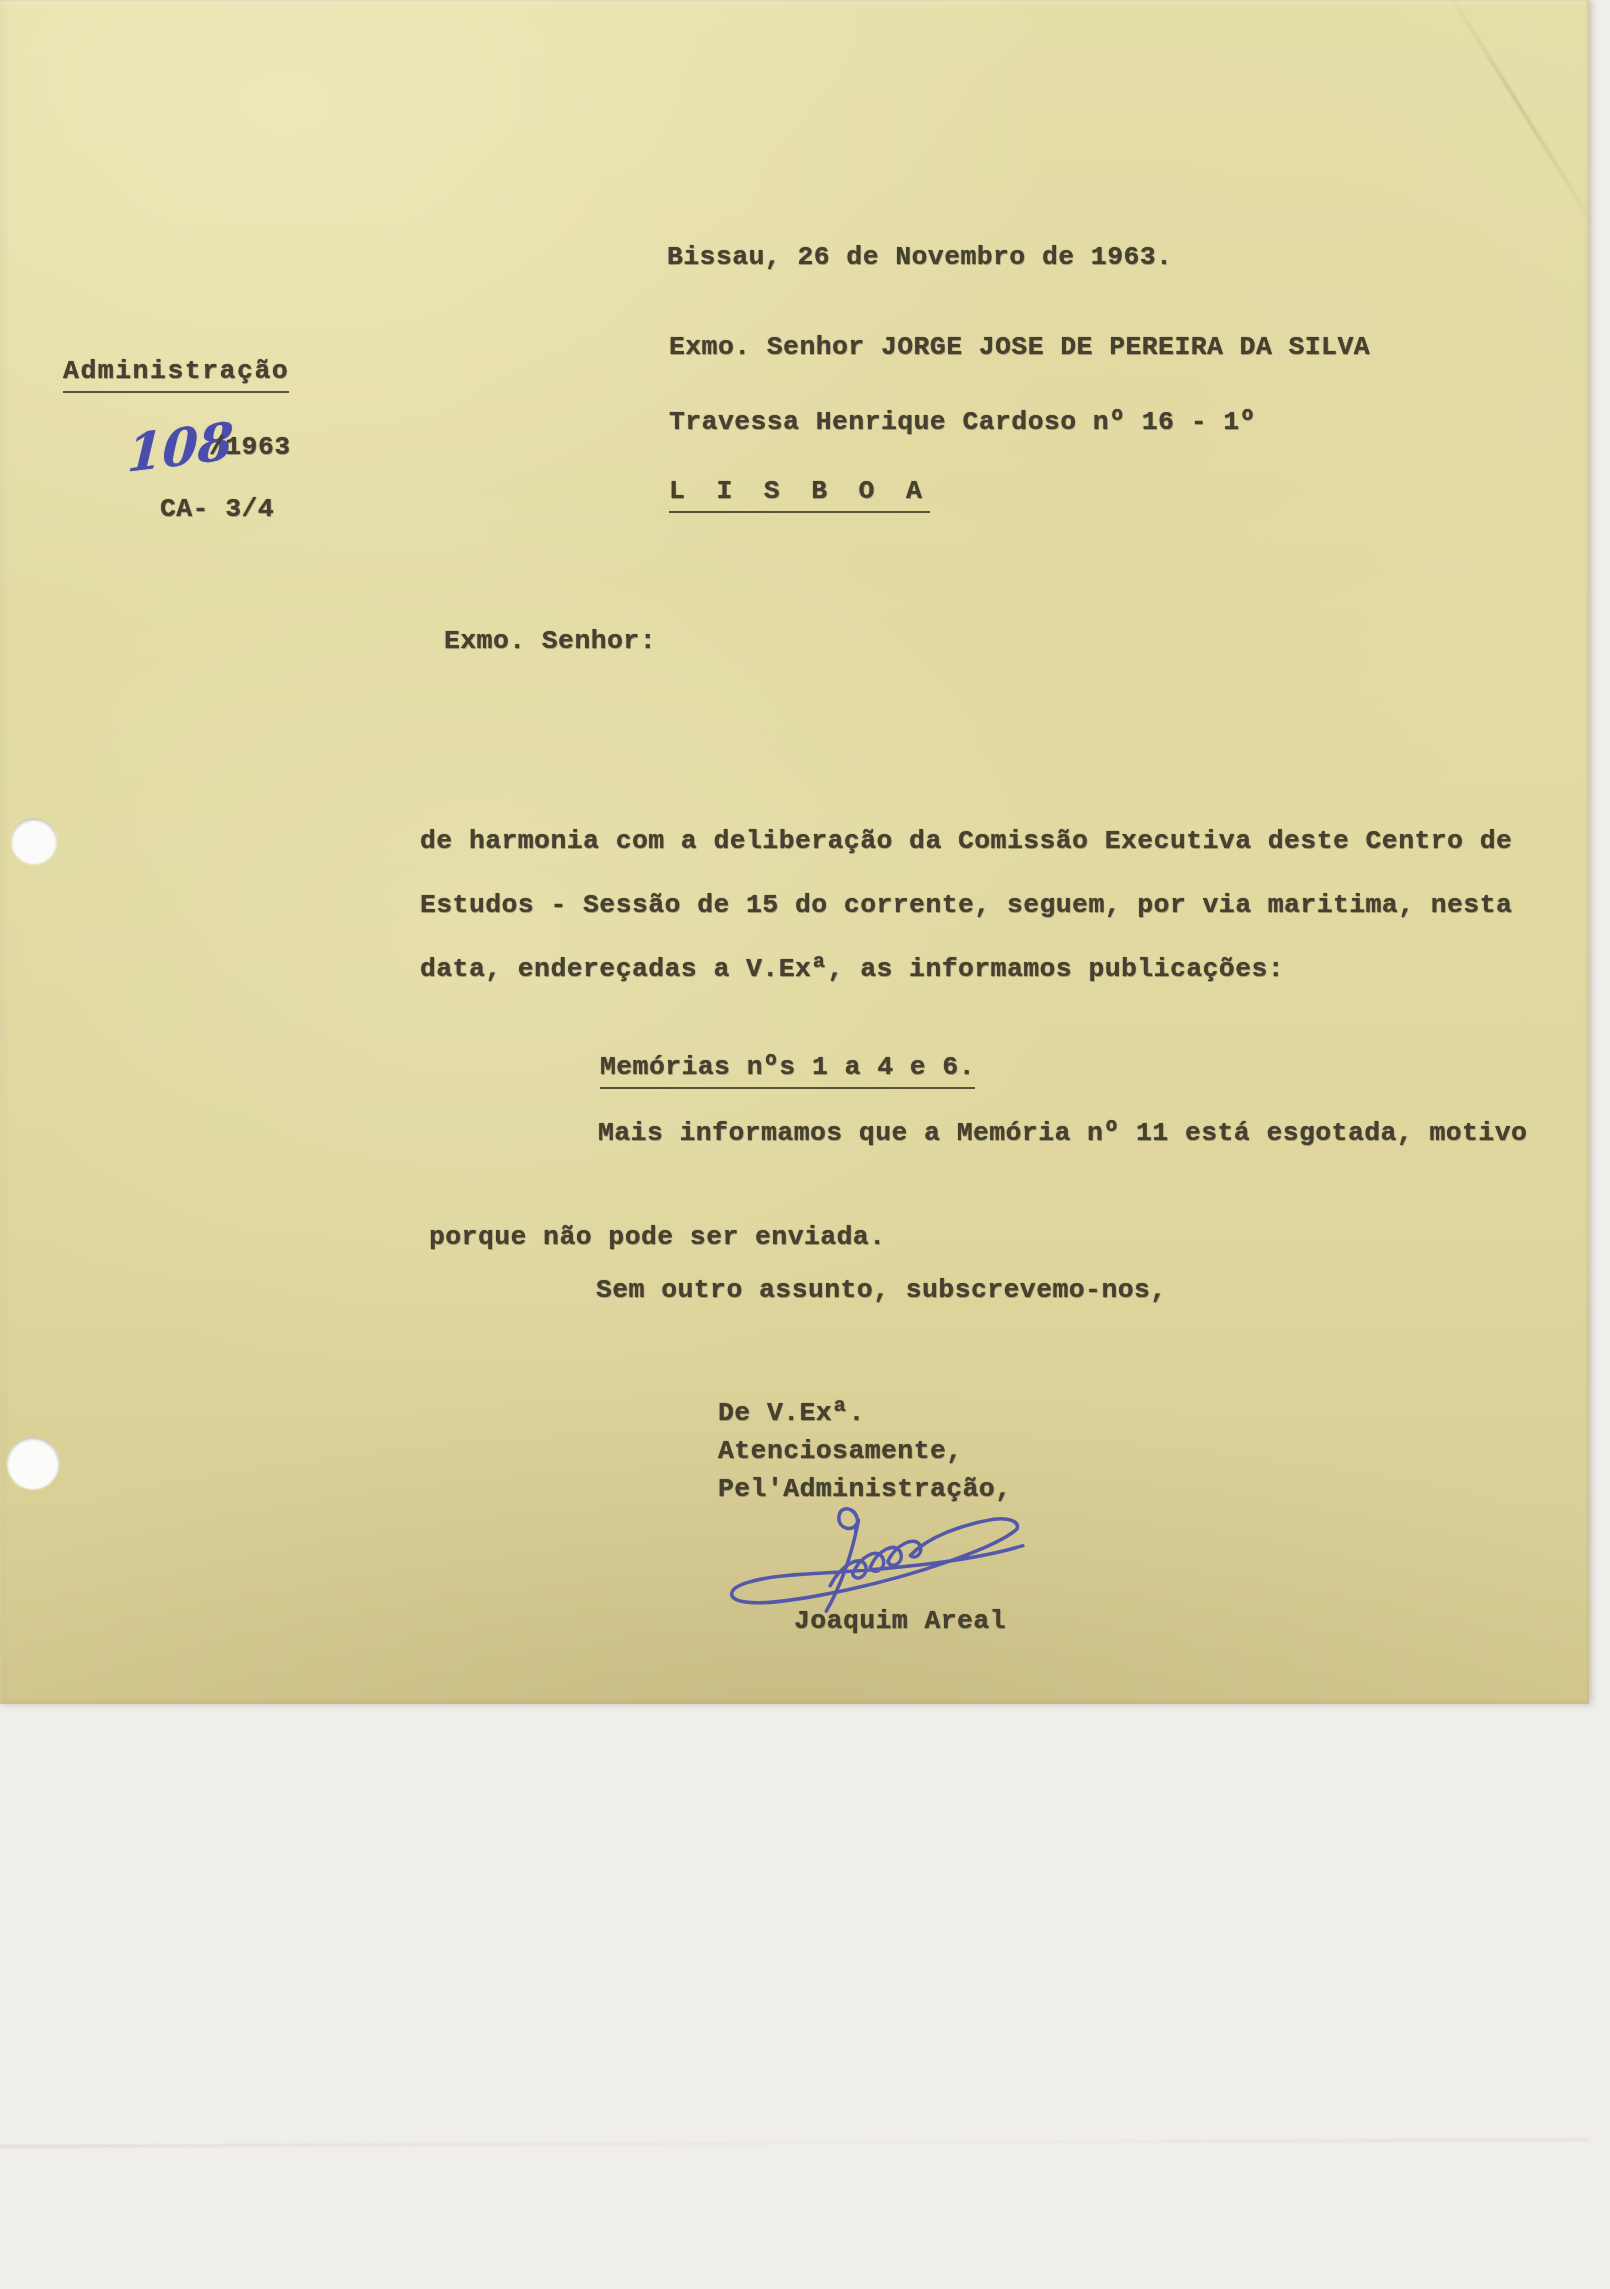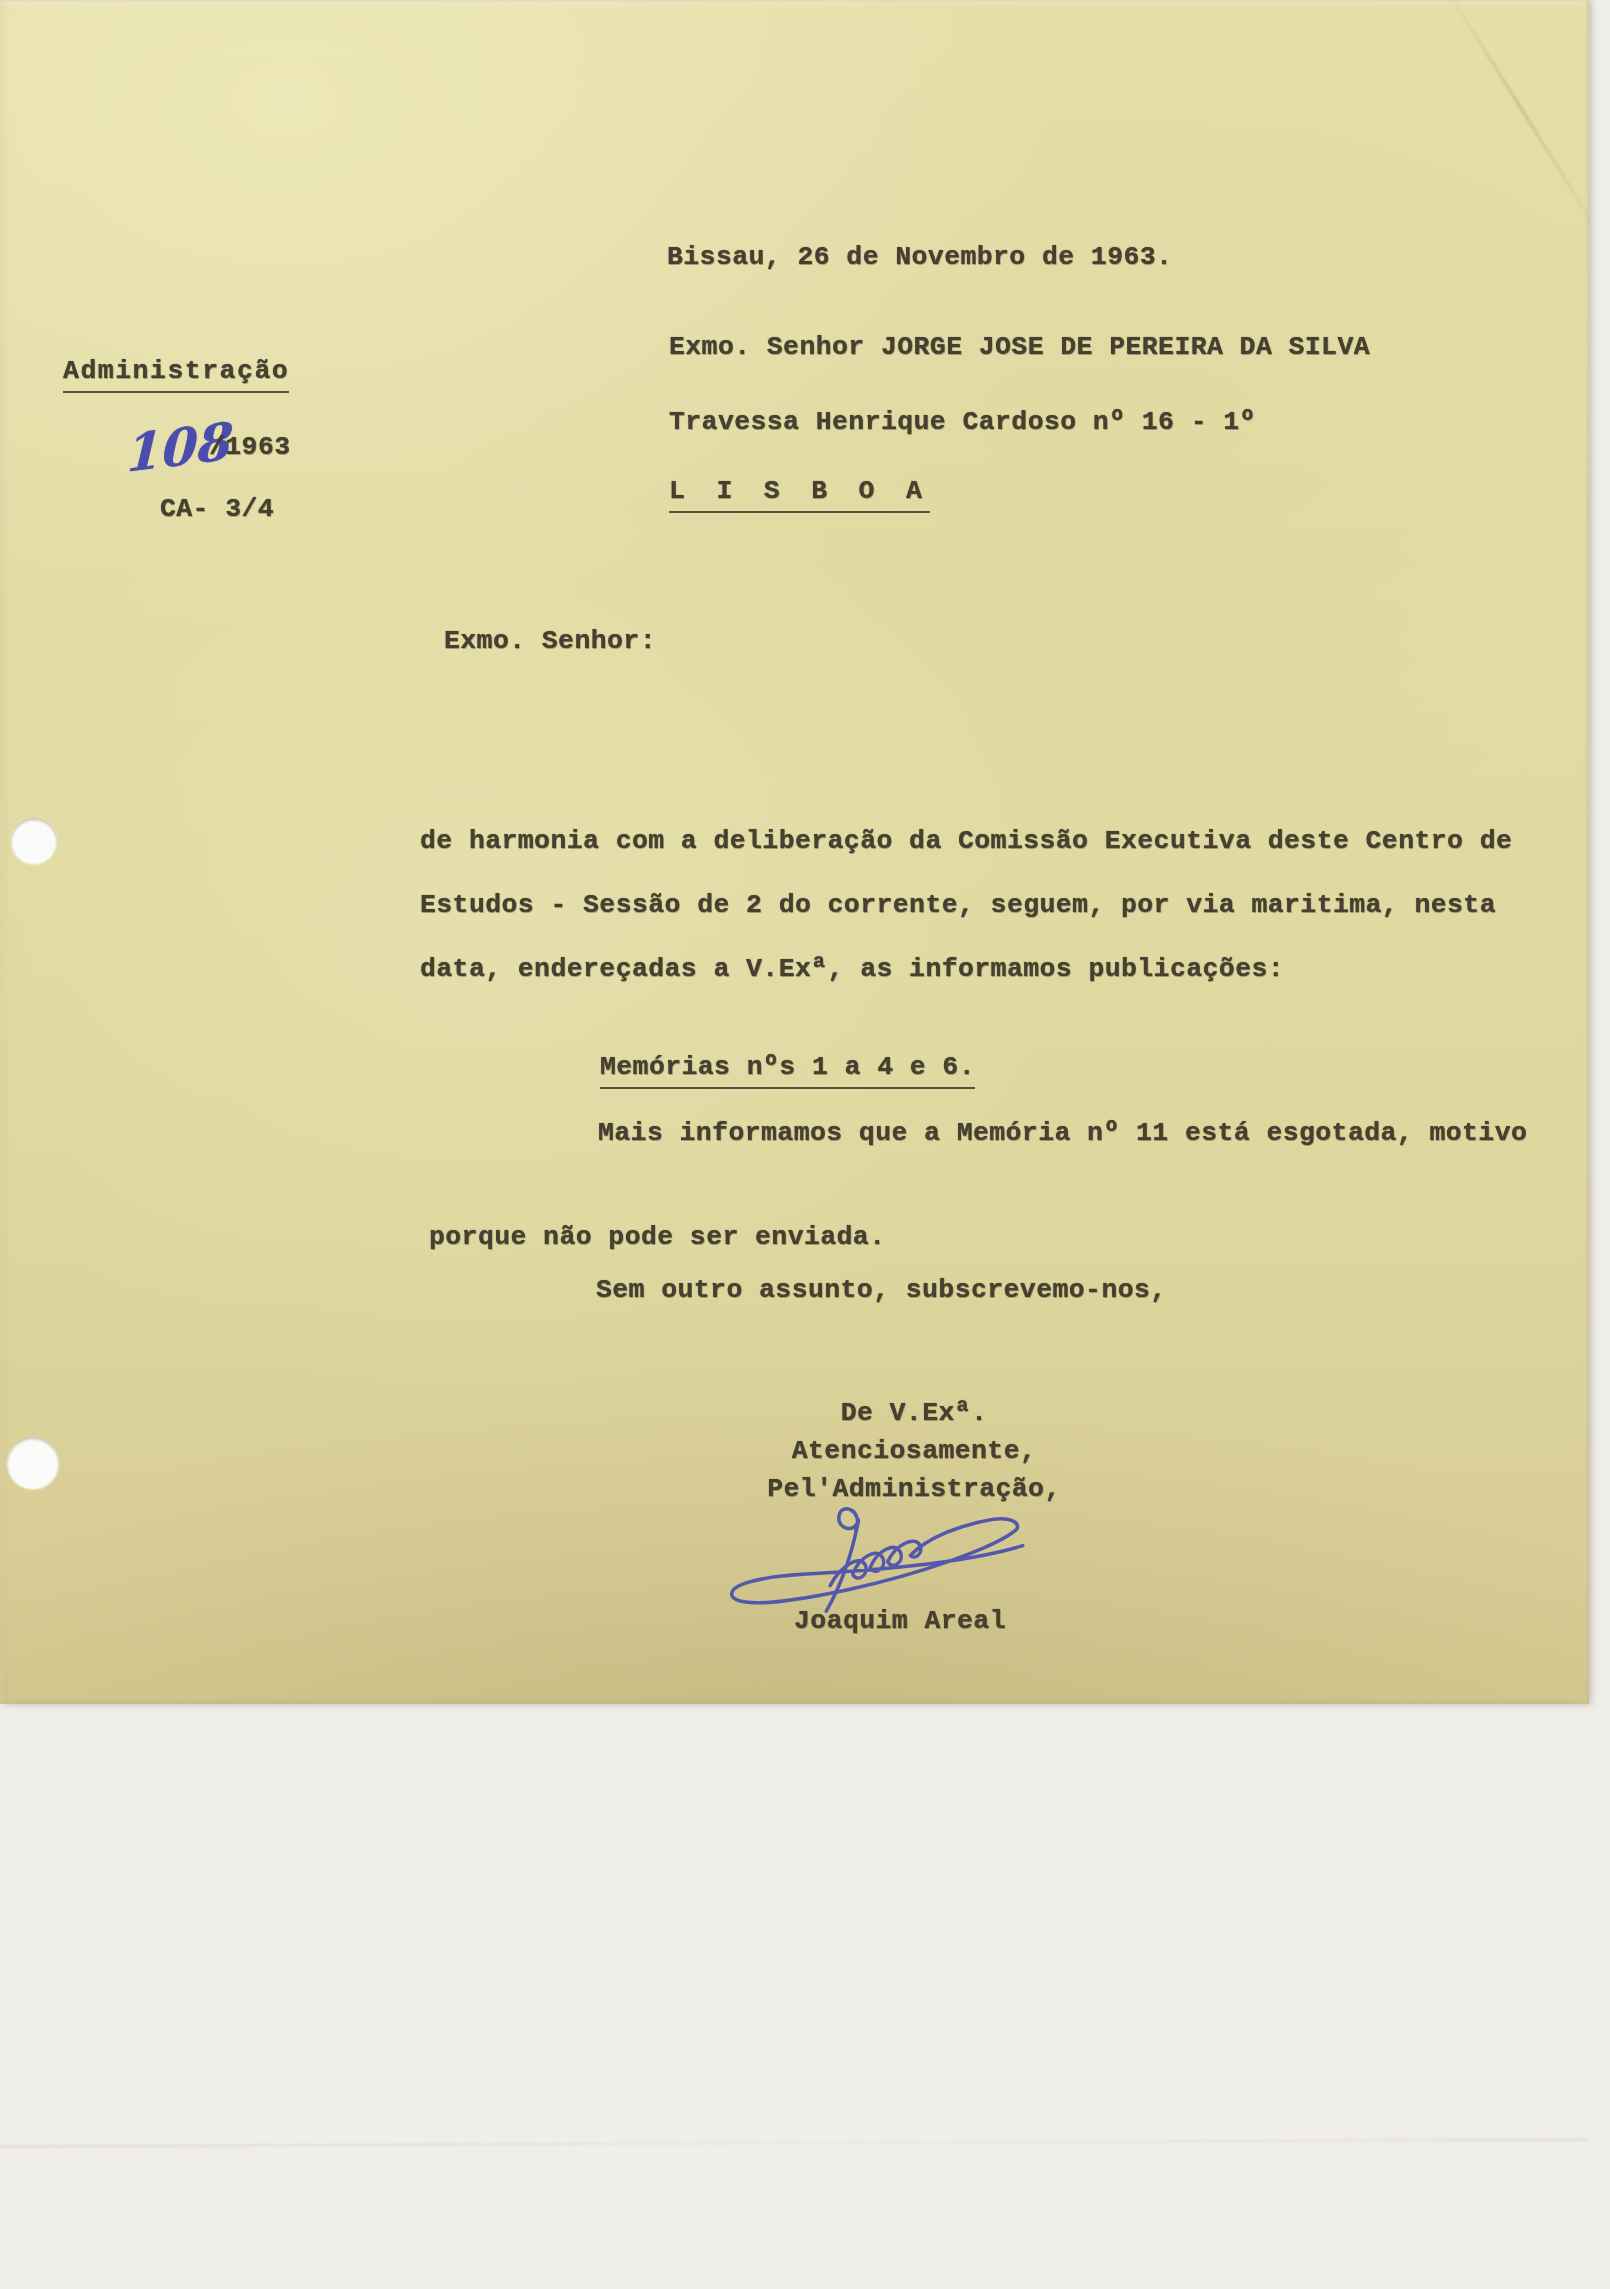--- a/index.html
+++ b/index.html
@@ -53,21 +53,21 @@
     font-family:"DejaVu Serif","Liberation Serif",serif;
     font-style:italic;font-weight:700;
     font-size:51px;color:#4b4dae;
     transform:rotate(-7deg) skewX(-10deg);
     text-shadow:0 0 1px rgba(75,77,174,0.6);
   }
   #ref-number-typed{position:absolute;left:209px;top:431px;}
   
   #closing{
     position:absolute;left:718px;top:1396px;width:392px;
-    text-align:center;
+    text-align:left;
   }
   #closing .cline{
     position:static;display:block;margin-bottom:2.9px;
     font-family:"Liberation Mono","DejaVu Sans Mono",monospace;
     font-weight:700;font-size:26.5px;line-height:35px;color:#45402f;
     letter-spacing:0.4px;white-space:nowrap;
     text-shadow:0 0 1.1px rgba(64,58,42,0.75), 0.6px 0.7px 0.6px rgba(64,58,42,0.35);
   }
   
   #signature{position:absolute;left:720px;top:1488px;width:412px;height:132px;}
@@ -92,21 +92,21 @@
     <div id="ref-number-typed" class="tw">/1963</div>
     <div class="tw" style="left:160px;top:493px;">CA- 3/4</div>
 
     <div class="tw" style="left:669px;top:331px;">Exmo. Senhor JORGE JOSE DE PEREIRA DA SILVA</div>
     <div class="tw" style="left:669px;top:406px;">Travessa Henrique Cardoso nº 16 - 1º</div>
     <div class="tw tw-underline spaced" style="left:669px;top:475px;">L I S B O A</div>
 
     <div class="tw" style="left:444px;top:625px;">Exmo. Senhor:</div>
 
     <div class="tw" style="left:420px;top:825px;">de harmonia com a deliberação da Comissão Executiva deste Centro de</div>
-    <div class="tw" style="left:420px;top:889px;">Estudos - Sessão de 2 do corrente, seguem, por via maritima, nesta</div>
+    <div class="tw" style="left:420px;top:889px;">Estudos - Sessão de 15 do corrente, seguem, por via maritima, nesta</div>
     <div class="tw" style="left:420px;top:953px;">data, endereçadas a V.Exª, as informamos publicações:</div>
 
     <div class="tw tw-underline" style="left:600px;top:1051px;">Memórias nºs 1 a 4 e 6.</div>
 
     <div class="tw" style="left:598px;top:1117px;">Mais informamos que a Memória nº 11 está esgotada, motivo</div>
     <div class="tw" style="left:429px;top:1181px;margin-top:40px;">porque não pode ser enviada.</div>
 
     <div class="tw" style="left:596px;top:1274px;">Sem outro assunto, subscrevemo-nos,</div>
 
     <div id="closing">

